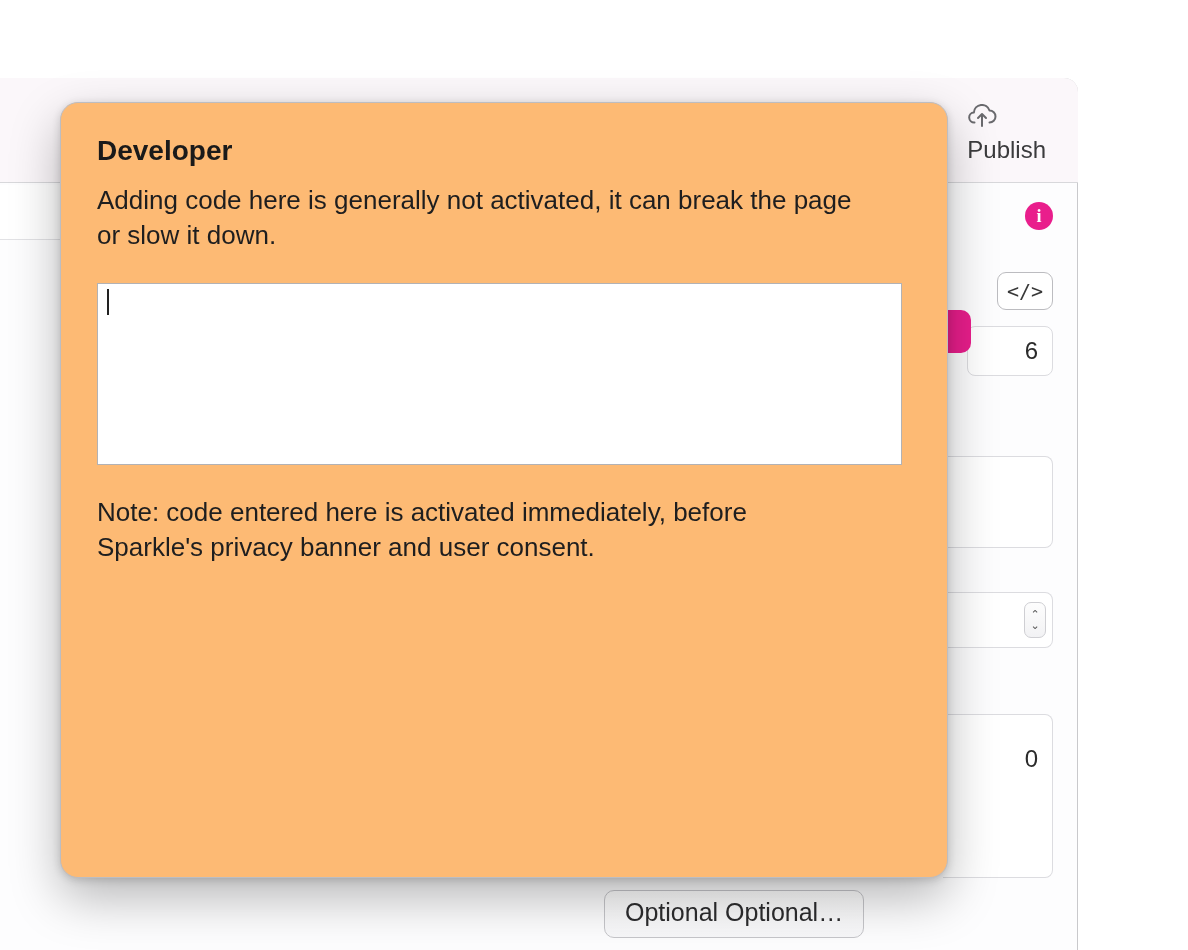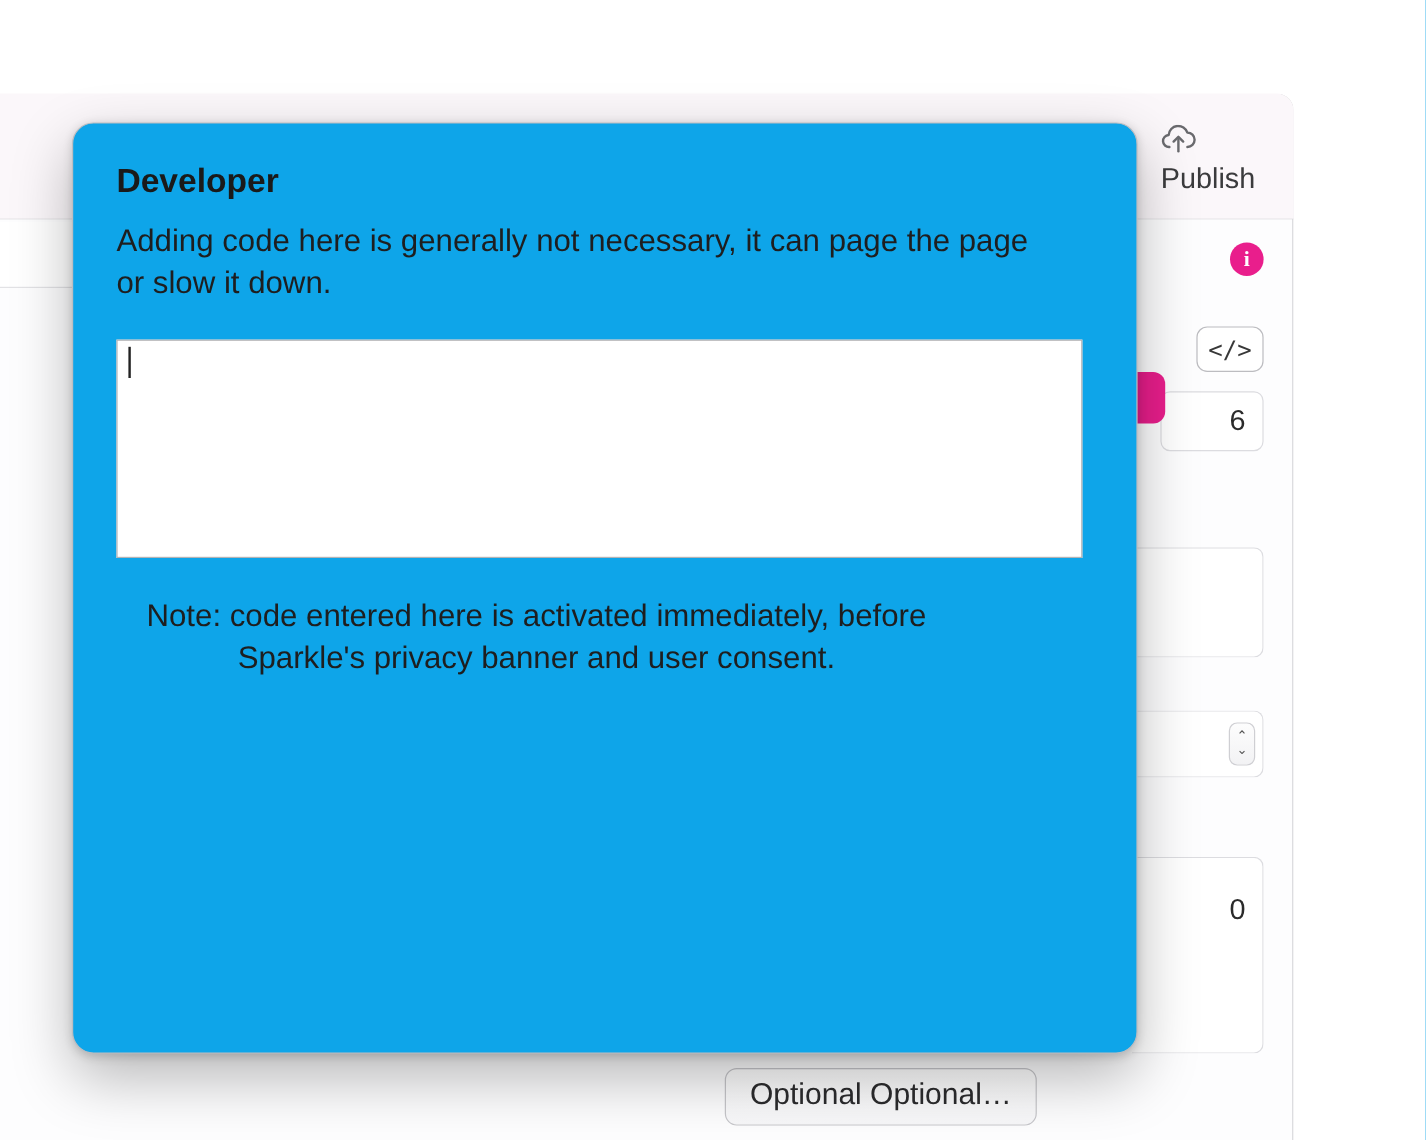--- a/index.html
+++ b/index.html
@@ -183,21 +183,21 @@
       font-size: 25px;
       color: #2c2c2e;
     }
     
     .popover {
       position: absolute;
       top: 102px;
       left: 60px;
       width: 888px;
       height: 776px;
-      background: #0ea5e9;
+      background: #fdba74;
       border: 1px solid #bdbdc1;
       border-radius: 18px;
       box-shadow: 0 20px 50px rgba(0,0,0,0.28), 0 2px 8px rgba(0,0,0,0.16);
       padding: 32px 36px 26px 36px;
     }
     
     .popover-title {
       font-size: 28px;
       font-weight: 700;
       color: #1a1a1a;
@@ -243,21 +243,20 @@
       top: 6px;
       width: 2px;
       height: 26px;
       background: #222;
     }
     .note {
       font-size: 26px;
       line-height: 1.35;
       color: #1e1e1f;
       max-width: 700px;
-      text-align: center;
     }
     
     .section.head-section .code-textarea {
       height: 182px;
     }
   </style>
 </head>
 <body>
 
 <div class="window-frame"></div>
@@ -301,21 +300,21 @@
 </div>
 
 <div class="right-field-outline rf3">
   <div class="zero">0</div>
 </div>
 
 <button class="optional-meta-button">Optional Optional…</button>
 
 <div class="popover">
   <div class="popover-title">Developer</div>
-  <div class="popover-desc">Adding code here is generally not necessary, it can page the page or slow it down.</div>
+  <div class="popover-desc">Adding code here is generally not activated, it can break the page or slow it down.</div>
 
   <div class="section">
     <div class="caret-bar">
       <textarea class="code-textarea active" style=""></textarea>
     </div>
   </div>
 
 
   <div class="note">Note: code entered here is activated immediately, before Sparkle's privacy banner and user consent.</div>
 </div>

